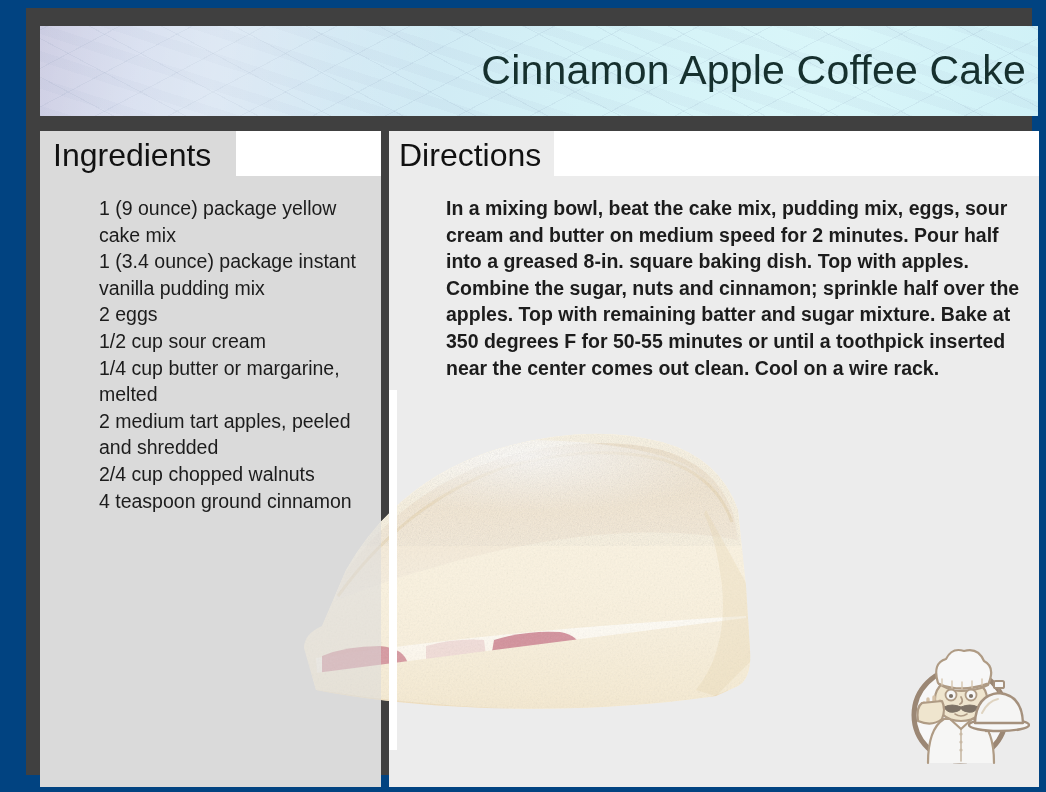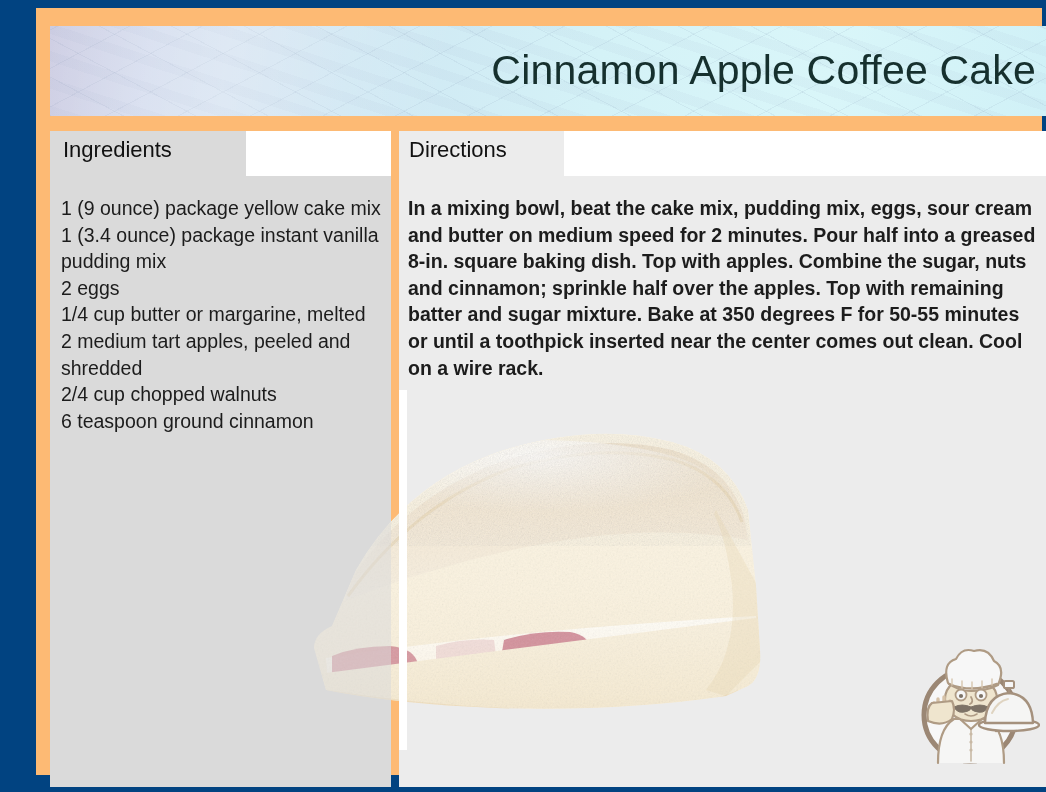--- a/index.html
+++ b/index.html
@@ -17,25 +17,25 @@
   
   #card {
     position: relative;
     width: 1046px;
     height: 792px;
     background: #014381;
     box-sizing: border-box;
   }
   #card-inner {
     position: absolute;
-    left: 36px;
+    left: 26px;
     top: 8px;
     width: 1006px;
     height: 767px;
-    background: #fdba74;
+    background: #404040;
   }
 
   
   #banner {
     position: absolute;
     left: 14px;
     top: 18px;
     width: 998px;
     height: 90px;
     background:
@@ -99,36 +99,37 @@
     height: 45px;
     right: 0;
     background: #ffffff;
   }
   #ingredients-panel .panel-head { left: 196px; }
   #directions-panel  .panel-head { left: 165px; }
 
   .panel-title {
     position: absolute;
     top: 8px;
-    font-size: 22px;
+    font-size: 32px;
     line-height: 1;
     color: #111111;
     font-weight: 400;
     z-index: 3;
   }
   #ingredients-panel .panel-title { left: 13px; }
   #directions-panel  .panel-title { left: 10px; }
 
   .panel-body {
     position: absolute;
     top: 64px;
     font-size: 19.5px;
     line-height: 26.6px;
     color: #1c1c1c;
     z-index: 3;
+    margin-left: 48px;
   }
   #ingredients-panel .panel-body {
     left: 11px;
     right: 6px;
   }
   #directions-panel .panel-body {
     left: 9px;
     right: 10px;
   }
   .ing-line { white-space: normal; }
@@ -181,24 +182,25 @@
       <div id="banner-title">Cinnamon Apple Coffee Cake</div>
     </div>
 
     <div class="panel" id="ingredients-panel">
       <div class="panel-head"></div>
       <div class="panel-title">Ingredients</div>
       <div class="panel-body" id="ingredients-list">
         <div class="ing-line">1 (9 ounce) package yellow cake mix</div>
         <div class="ing-line">1 (3.4 ounce) package instant vanilla pudding mix</div>
         <div class="ing-line">2 eggs</div>
+        <div class="ing-line">1/2 cup sour cream</div>
         <div class="ing-line">1/4 cup butter or margarine, melted</div>
         <div class="ing-line">2 medium tart apples, peeled and shredded</div>
         <div class="ing-line">2/4 cup chopped walnuts</div>
-        <div class="ing-line">6 teaspoon ground cinnamon</div>
+        <div class="ing-line">4 teaspoon ground cinnamon</div>
       </div>
     </div>
 
     <div class="panel" id="directions-panel">
       <div class="panel-head"></div>
       <div class="panel-title">Directions</div>
       <div class="panel-body" id="directions-text">In a mixing bowl, beat the cake mix, pudding mix, eggs, sour cream and butter on medium speed for 2 minutes. Pour half into a greased 8-in. square baking dish. Top with apples. Combine the sugar, nuts and cinnamon; sprinkle half over the apples. Top with remaining batter and sugar mixture. Bake at 350 degrees F for 50-55 minutes or until a toothpick inserted near the center comes out clean. Cool on a wire rack.</div>
     </div>
 
     <div id="cake-wrap">

